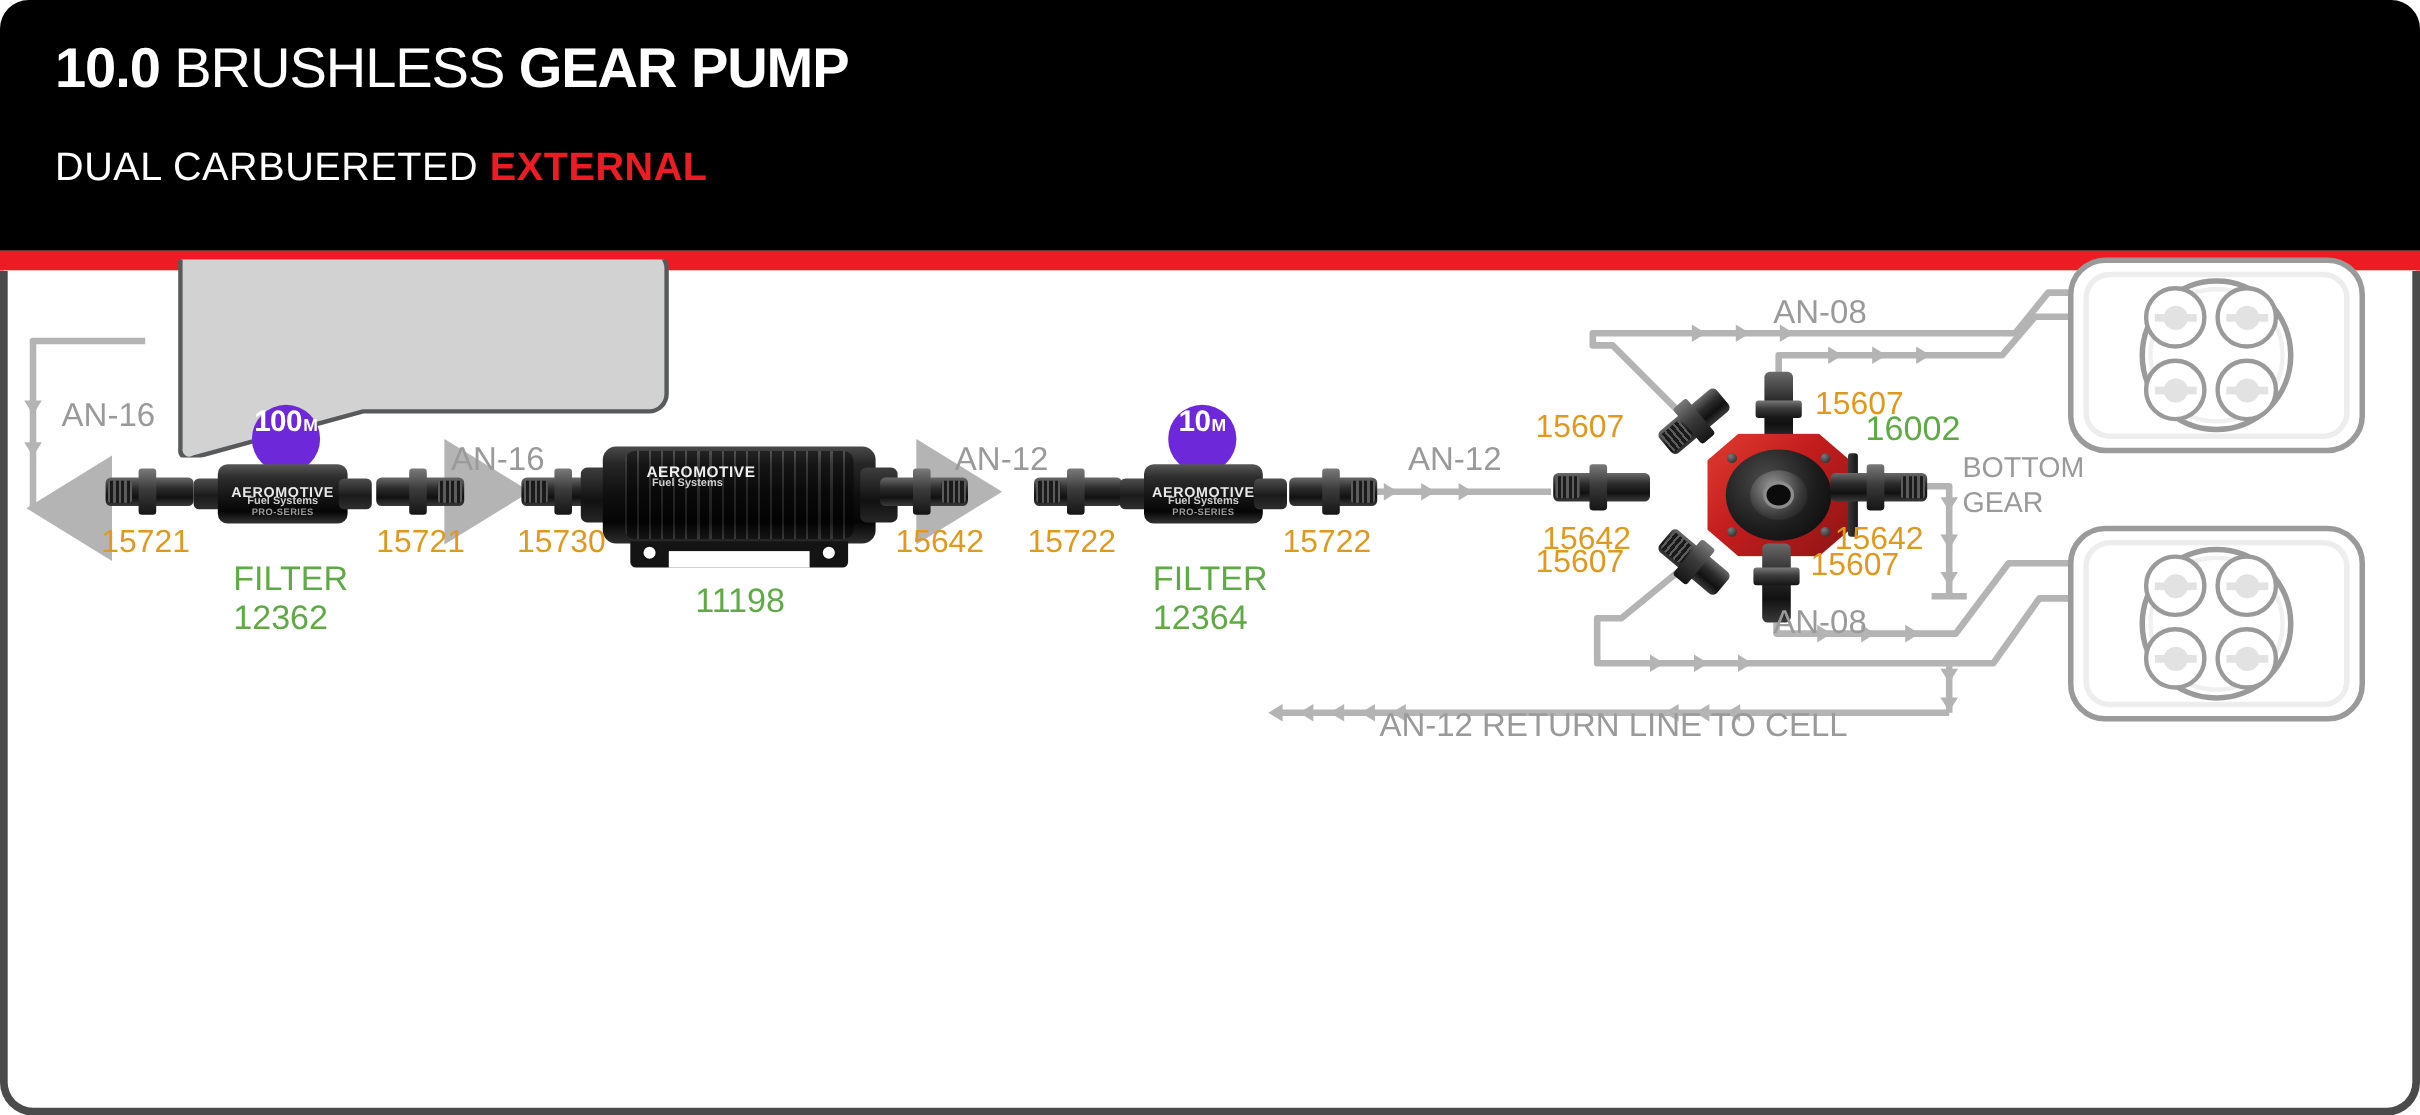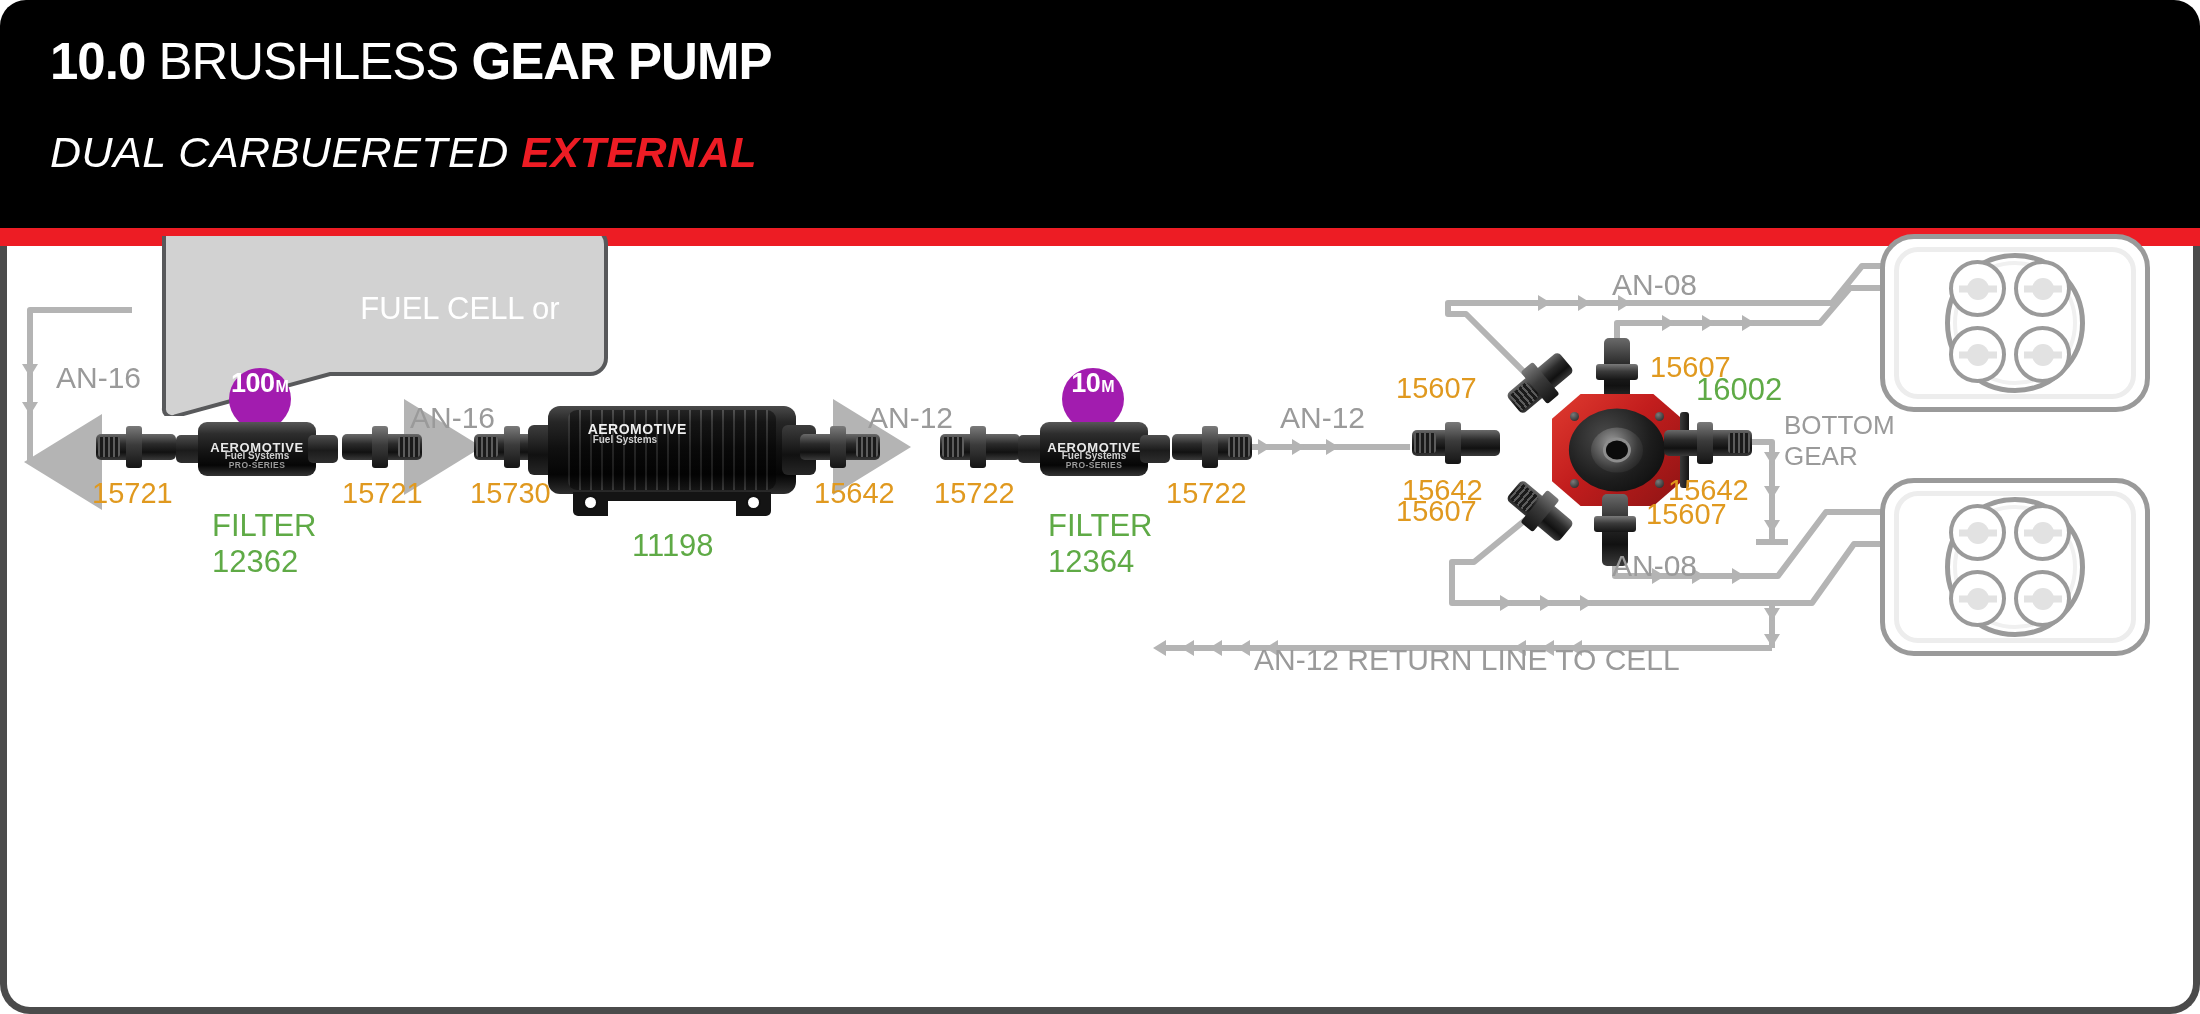--- a/index.html
+++ b/index.html
@@ -7,21 +7,21 @@
   #stage{position:relative;width:2200px;height:1014px;background:#fff;}
 
   
   .header{position:absolute;left:0;top:0;width:2200px;height:228px;background:#000;
           border-top-left-radius:26px;border-top-right-radius:26px;}
   .hdr-line1{position:absolute;left:50px;top:22px;white-space:nowrap;
              font-size:51px;line-height:80px;color:#fff;letter-spacing:-1px;}
   .hdr-line1 .bold{font-weight:700;}
   .hdr-line1 .light{font-weight:400;}
   .hdr-line2{position:absolute;left:50px;top:126px;white-space:nowrap;
-             font-size:43px;line-height:52px;color:#fff;font-weight:400;letter-spacing:.5px;font-style:italic;}
+             font-size:36px;line-height:52px;color:#fff;font-weight:400;letter-spacing:.5px;}
   .hdr-line2 .ext{color:#ED1C24;font-weight:700;}
   .redbar{position:absolute;left:0;top:228px;width:2200px;height:18px;background:#ED1C24;}
 
   
   .frame{position:absolute;left:0;top:246px;width:2200px;height:768px;
          box-sizing:border-box;border:7px solid #4b4b4b;border-top:none;
          border-bottom-left-radius:30px;border-bottom-right-radius:30px;background:#fff;}
 
   .canvas{position:absolute;left:0;top:246px;width:2200px;height:768px;}
 
@@ -31,21 +31,21 @@
            color:#fff;font-size:31px;line-height:41px;font-weight:400;}
 
   
   .lbl{position:absolute;white-space:nowrap;font-weight:400;}
   .an{color:#9a9a9a;font-size:30px;}
   .pn{color:#E0991F;font-size:29px;}
   .gn{color:#5FAA46;font-size:31px;}
   .gy{color:#9a9a9a;font-size:26px;line-height:31px;white-space:normal;text-align:left;}
 
   
-  .micron{position:absolute;width:62px;height:62px;border-radius:50%;background:#a21caf;
+  .micron{position:absolute;width:62px;height:62px;border-radius:50%;background:#6d28d9;
           color:#fff;display:flex;align-items:baseline;justify-content:center;
           font-weight:700;text-align:center;}
   .micron .big{font-size:27px;letter-spacing:-.5px;}
   .micron .sm{font-size:16px;margin-left:1px;}
 
   
   .fitting{position:absolute;}
   .fitting .body{position:absolute;left:0;top:8px;width:100%;height:26px;border-radius:5px;
        background:linear-gradient(180deg,#6a6a6a 0%,#2b2b2b 38%,#111 70%,#3a3a3a 100%);}
   .fitting .nut{position:absolute;top:0;width:16px;height:42px;border-radius:3px;
@@ -210,21 +210,20 @@
         <polygon points="1222,394 1209,402 1222,410" fill="#b4b4b4" stroke="none"></polygon>
         <polygon points="1194,394 1181,402 1194,410" fill="#b4b4b4" stroke="none"></polygon>
         <polygon points="1166,394 1153,402 1166,410" fill="#b4b4b4" stroke="none"></polygon>
       </g>
     </svg>
 
     <svg class="fuelcell" viewBox="0 0 480 180">
       <path d="M26,-8 L450,-8 A16,16 0 0 1 466,8 L466,122 A16,16 0 0 1 450,138 L190,138 L36,180 A8,8 0 0 1 24,172 L24,-8 Z" fill="#d2d2d2" stroke="#58595b" stroke-width="4"></path>
     </svg>
     <div class="fc-text">
-      <div>FUEL CELL or</div>
     </div>
 
     <div class="lbl an" style="left:56px;top:115px;">AN-16</div>
 
     <div class="micron" style="left:229px;top:122px;">
       <span class="big">100</span>
         <span class="sm">M</span>
     </div>
 
     <div class="fitting" style="left:96px;top:180px;width:80px;height:42px;">

